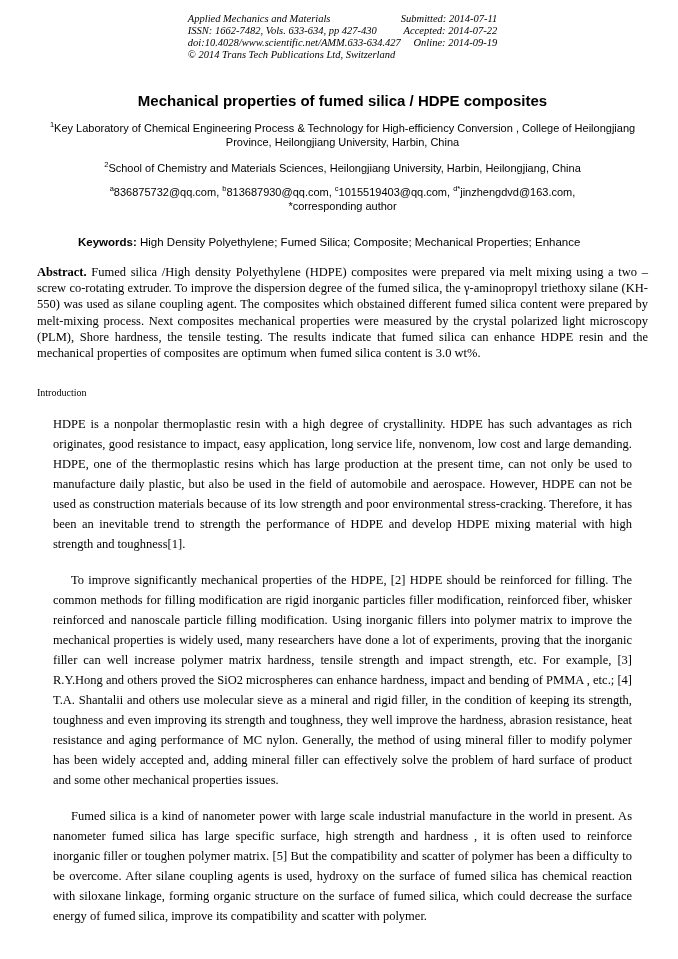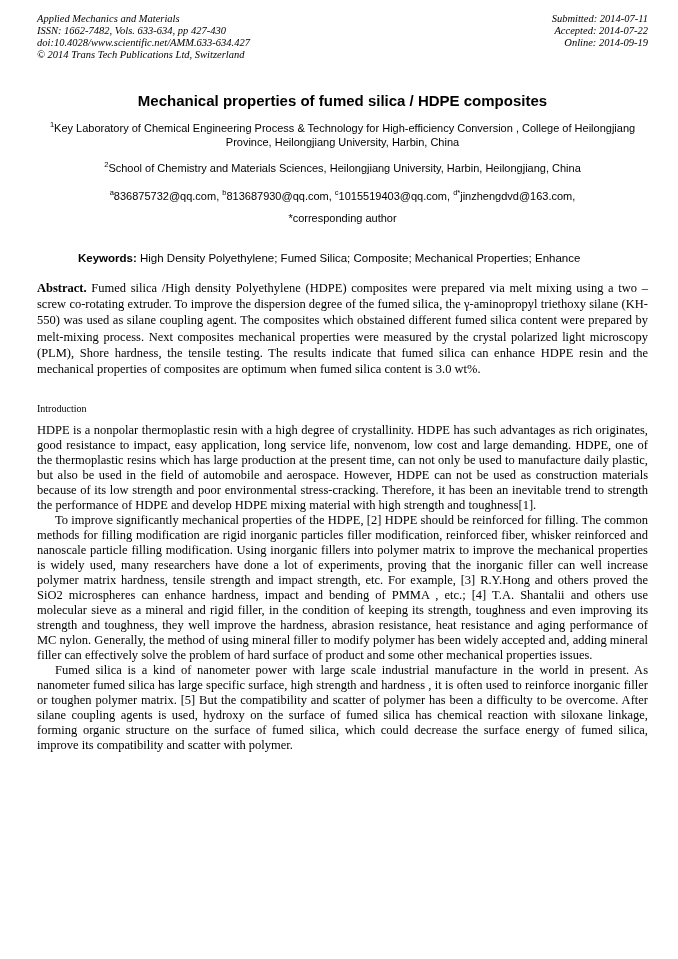--- a/index.html
+++ b/index.html
@@ -1,52 +1,52 @@
 <!DOCTYPE html>
 <html><head>
 <meta charset="utf-8">
 <title>Paper</title>
 <style>
   html,body { margin:0; padding:0; background:#ffffff; }
   body { width:678px; height:959px; overflow:hidden; color:#000; }
   .page { box-sizing:border-box; width:678px; height:959px; padding:13px 30px 8px 37px; background:#fff; }
 
-  .pub-header { display:flex; justify-content:space-between;
+  .pub-header { display:flex; justify-content:center;
     font-family:"Liberation Serif", serif; font-style:italic;
     font-size:10.5px; line-height:12px; }
   .pub-right { text-align:right; }
 
   .title { font-family:"Liberation Sans", sans-serif; font-weight:bold;
     font-size:15px; text-align:center; margin:31px 0 0 0; }
 
   .authors { font-family:"Liberation Sans", sans-serif; font-size:13.5px;
     text-align:center; margin-top:13px; }
   .authors sup { font-size:8.5px; }
 
   .affil { font-family:"Liberation Sans", sans-serif; font-size:11px;
     line-height:14px; text-align:center; margin-top:9px; }
   .affil sup { font-size:7.5px; }
 
   .emails { font-family:"Liberation Sans", sans-serif; font-size:11px;
-    line-height:22px; text-align:center; margin-top:8px; }
+    line-height:14px; text-align:center; margin-top:8px; }
   .emails sup { font-size:7.5px; }
 
   .keywords { font-family:"Liberation Sans", sans-serif; font-size:11.5px;
     margin-top:23px;margin-left:41px; }
   .kw-label { font-weight:bold; }
 
   .abstract { font-family:"Liberation Serif", serif; font-size:12.5px;
     line-height:16.2px; text-align:justify; margin:16px 0 6px 0; }
   .ab-label { font-weight:bold; }
 
   .section-heading { font-family:"Liberation Serif", serif; font-size:10px;
     font-weight:normal; margin:26px 0 9px 0; }
 
   .body-p { font-family:"Liberation Serif", serif; font-size:12.5px;
-    line-height:15px; text-align:justify; margin:0; }
+    line-height:20px; text-align:justify; margin:16px; }
   .body-p.indented { text-indent:18px; }
 </style>
 </head>
 <body>
 
 <div class="page">
 
   <div class="pub-header">
     <div class="pub-left">
       <div>Applied Mechanics and Materials</div>

